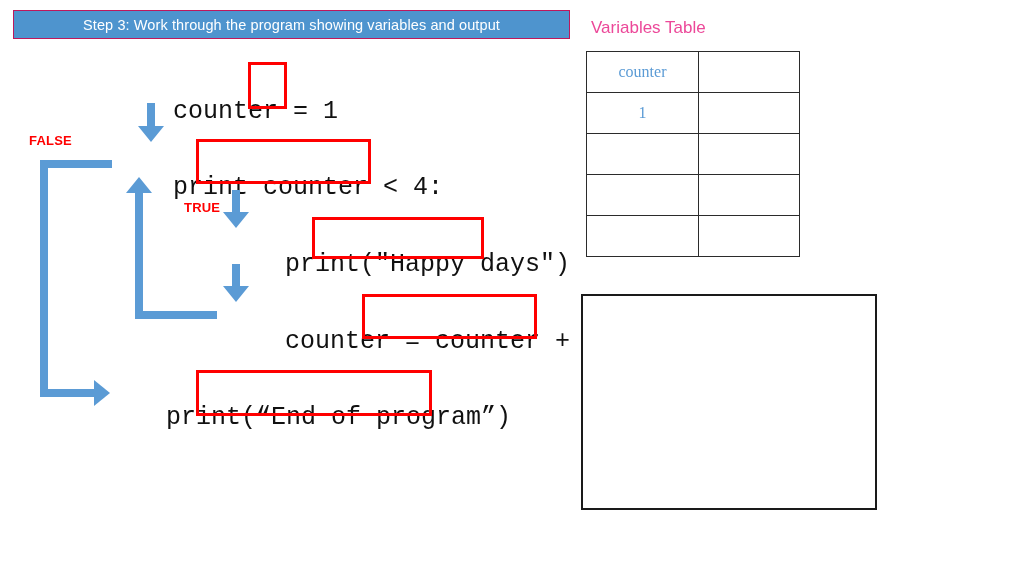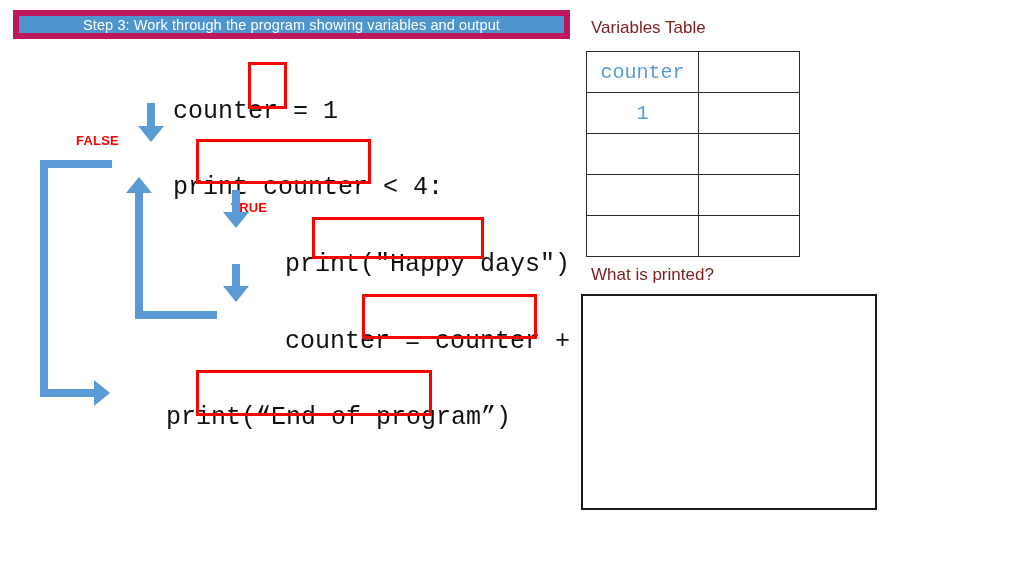--- a/index.html
+++ b/index.html
@@ -24,21 +24,21 @@
   }
 
   
   .title-banner {
     position: absolute;
     left: 13px;
     top: 10px;
     width: 557px;
     height: 29px;
     background: #4E94CE;
-    border: 6px solid #be185d;
+    border: 1px solid #be185d;
     box-sizing: border-box;
     display: flex;
     align-items: center;
     justify-content: center;
   }
   .title-banner-text {
     color: #ffffff;
     font-size: 14.5px;
     font-family: "Liberation Sans", sans-serif;
     letter-spacing: 0.1px;
@@ -92,44 +92,43 @@
 
   
   .flow-label {
     position: absolute;
     color: #FF0000;
     font-size: 13px;
     font-weight: bold;
     font-family: "Liberation Sans", sans-serif;
     letter-spacing: 0.2px;
     white-space: nowrap;
-    margin-left: 47px;
   }
 
   
   .panel-heading {
     position: absolute;
     font-size: 17px;
-    color: #7f1d1d;
+    color: #ec4899;
     font-family: "Liberation Sans", sans-serif;
     white-space: nowrap;
   }
   .vtable {
     position: absolute;
     border-collapse: collapse;
     table-layout: fixed;
   }
   .vtable td {
     border: 1px solid #2b2b2b;
     height: 40px;
     padding: 0;
     text-align: center;
     vertical-align: middle;
-    font-family: Liberation Mono, monospace;
-    font-size: 20px;
+    font-family: Liberation Serif, serif;
+    font-size: 16px;
     color: #5B9BD5;
   }
   .vtable td.col-a { width: 111px; }
   .vtable td.col-b { width: 100px; }
 
   .output-box {
     position: absolute;
     border: 2px solid #1a1a1a;
     box-sizing: border-box;
     background: #ffffff;
@@ -211,19 +210,18 @@
         <td class="col-a"></td>
         <td class="col-b"></td>
       </tr>
       <tr>
         <td class="col-a"></td>
         <td class="col-b"></td>
       </tr>
     </tbody>
   </table>
 
-  <div class="panel-heading" style="left:591px; top:265px;">What is printed?</div>
 
   <div class="output-box" style="left:581px; top:294px; width:296px; height:216px;">
     <span></span>
   </div>
 
 </div>
 
 </body></html>

